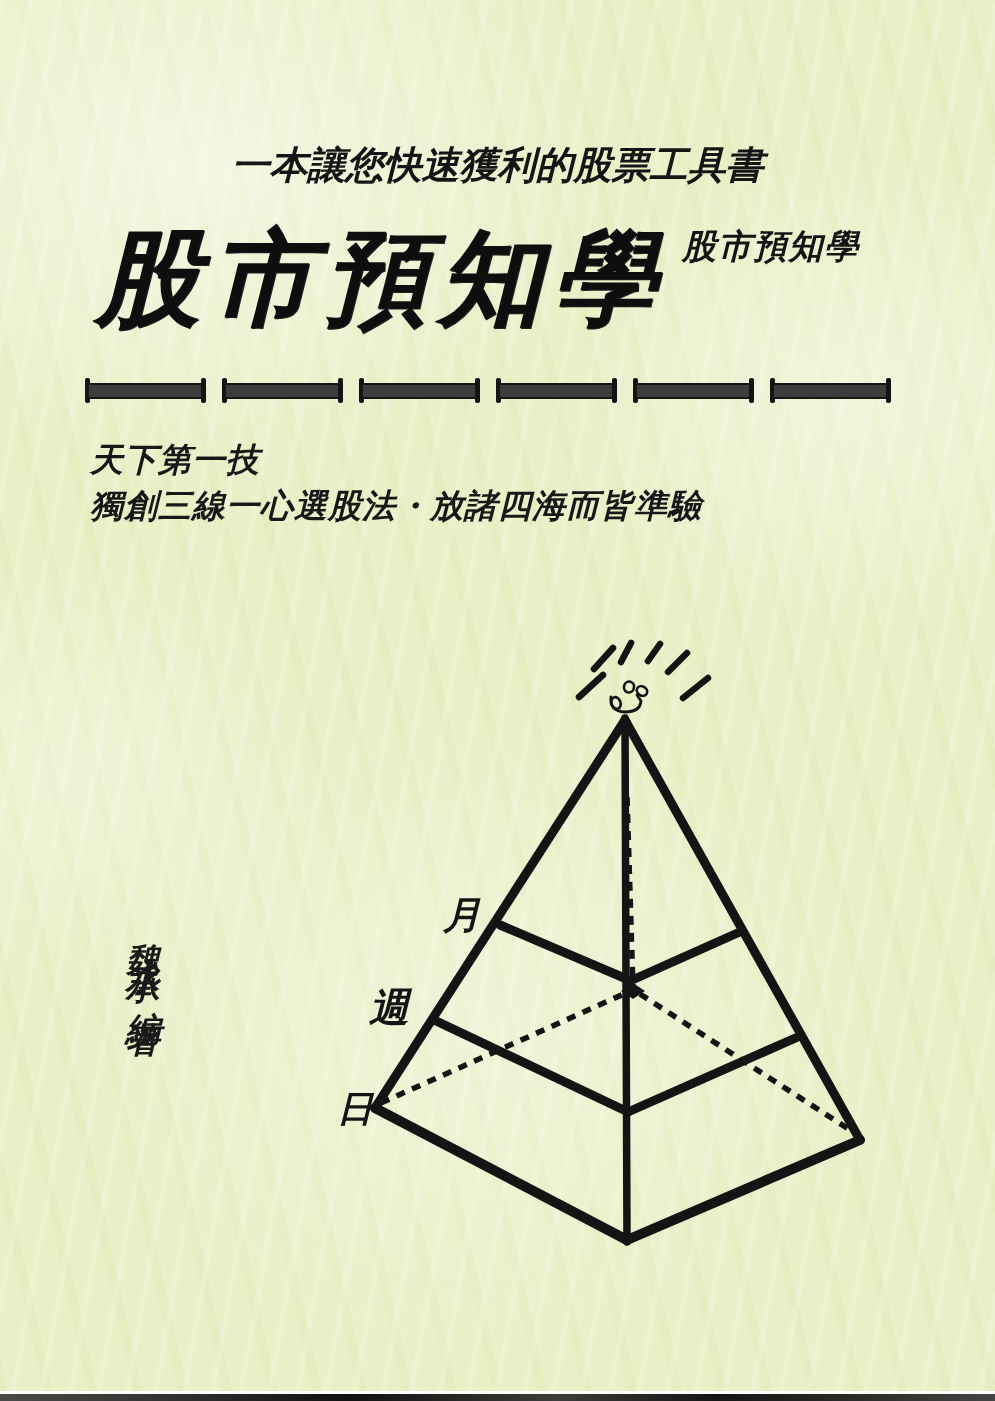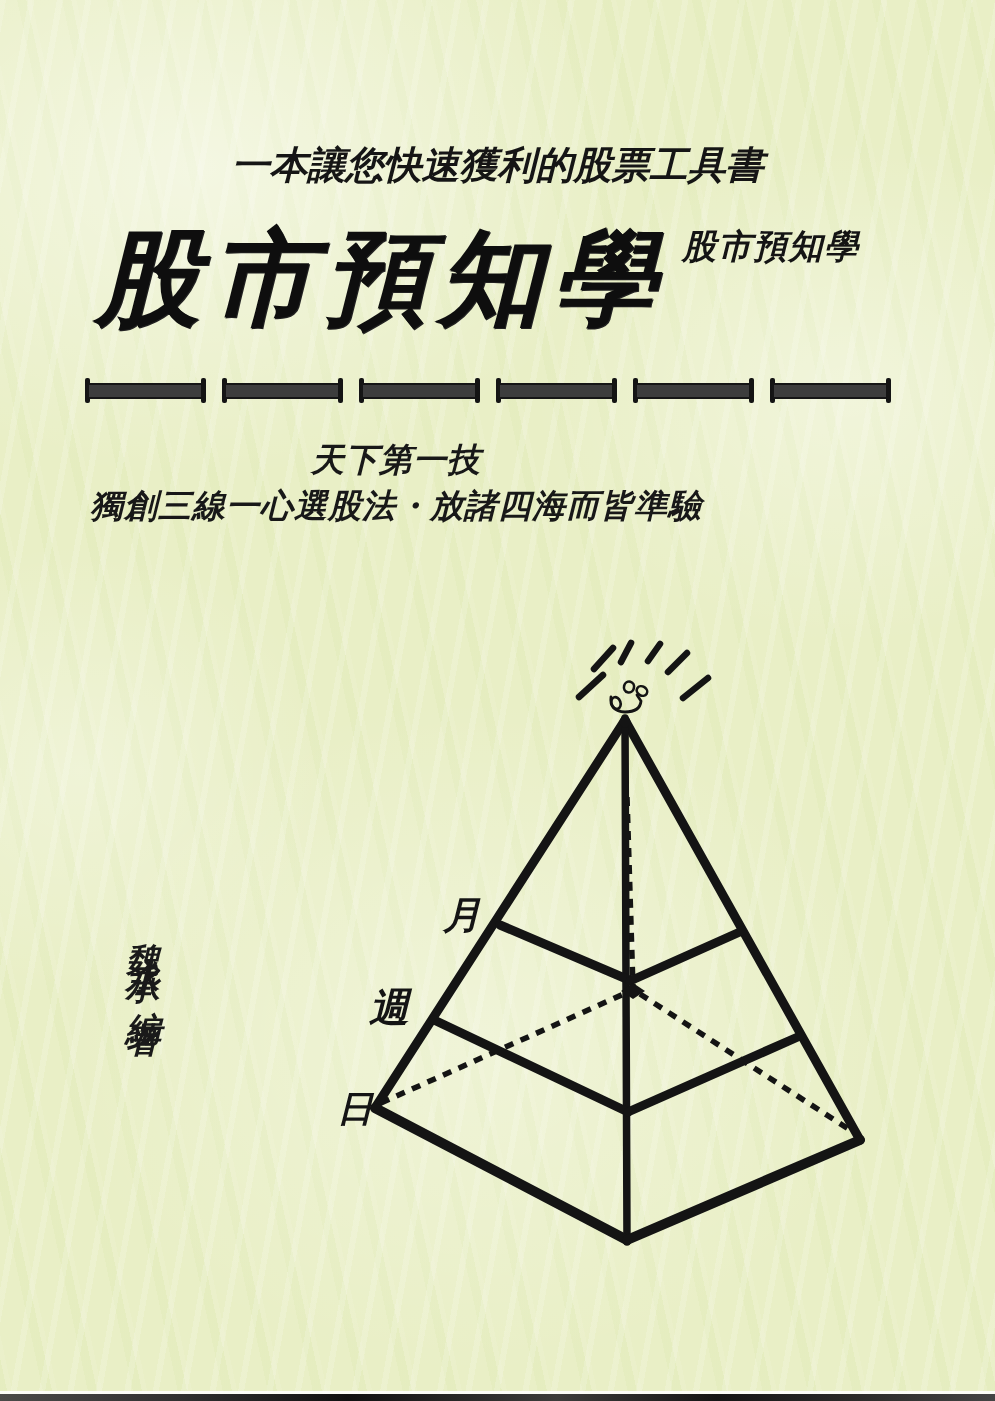--- a/index.html
+++ b/index.html
@@ -51,21 +51,21 @@
   }
   .divider .bar::before,.divider .bar::after{
     content:"";position:absolute;top:0;bottom:0;width:5px;
     background:#141414;border-radius:2px;
   }
   .divider .bar::before{left:0;}
   .divider .bar::after{right:0;}
   .slogans{
     position:absolute;top:437px;left:90px;
     font-size:33px;font-weight:bold;line-height:46px;
-    letter-spacing:1px;color:#181818;white-space:nowrap;text-align:center;
+    letter-spacing:1px;color:#181818;white-space:nowrap;
   }
   .pyramid-svg{position:absolute;left:300px;top:598px;}
   .pyr-label{
     position:absolute;font-weight:bold;color:#141414;line-height:1;
   }
   .label-month{left:443px;top:896px;font-size:38px;}
   .label-week{left:369px;top:987px;font-size:40px;}
   .label-day{left:337px;top:1091px;font-size:36px;}
   .author{
     position:absolute;left:120px;top:916px;

